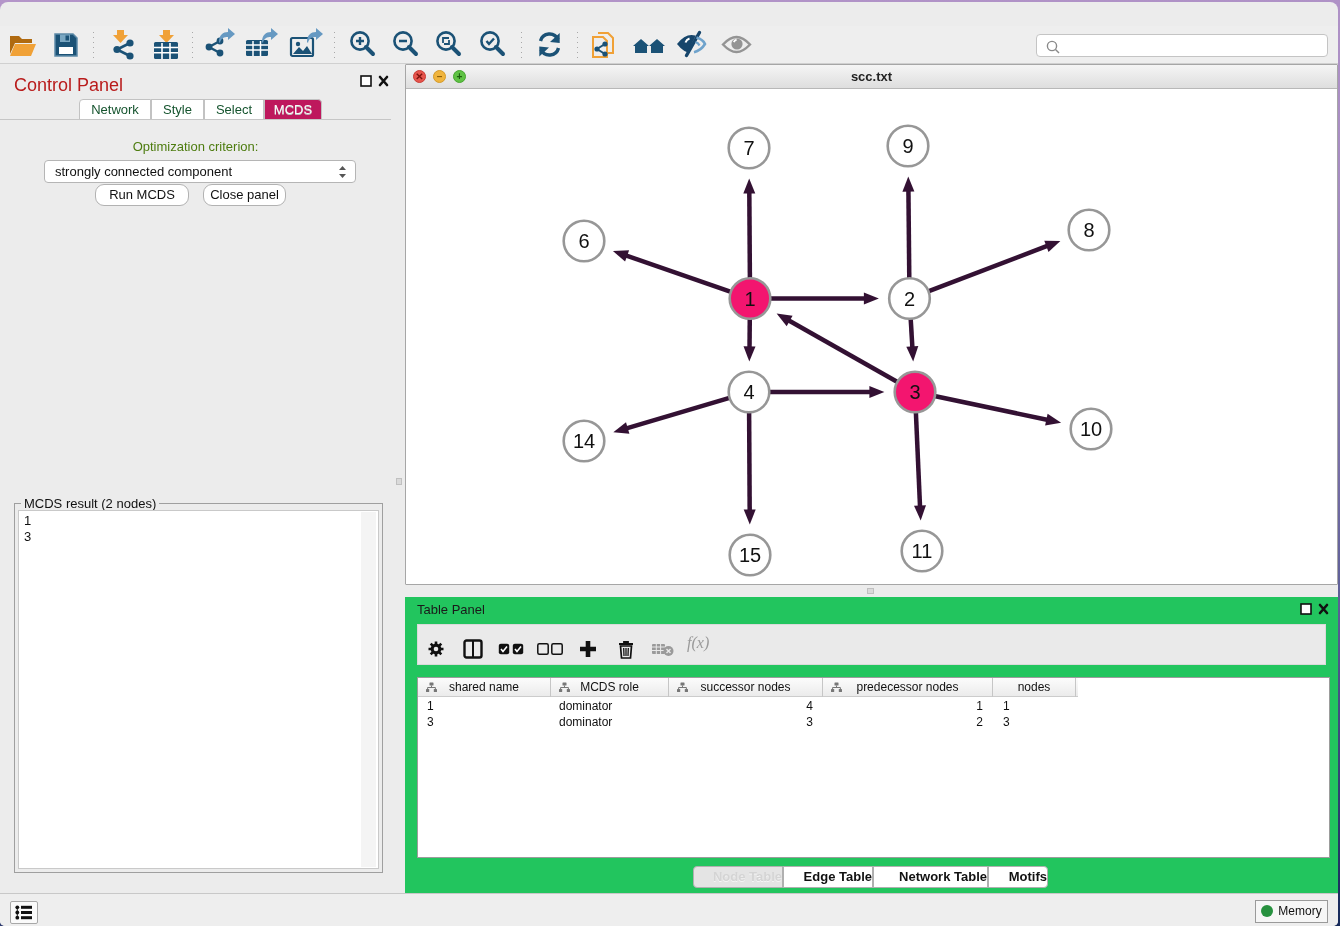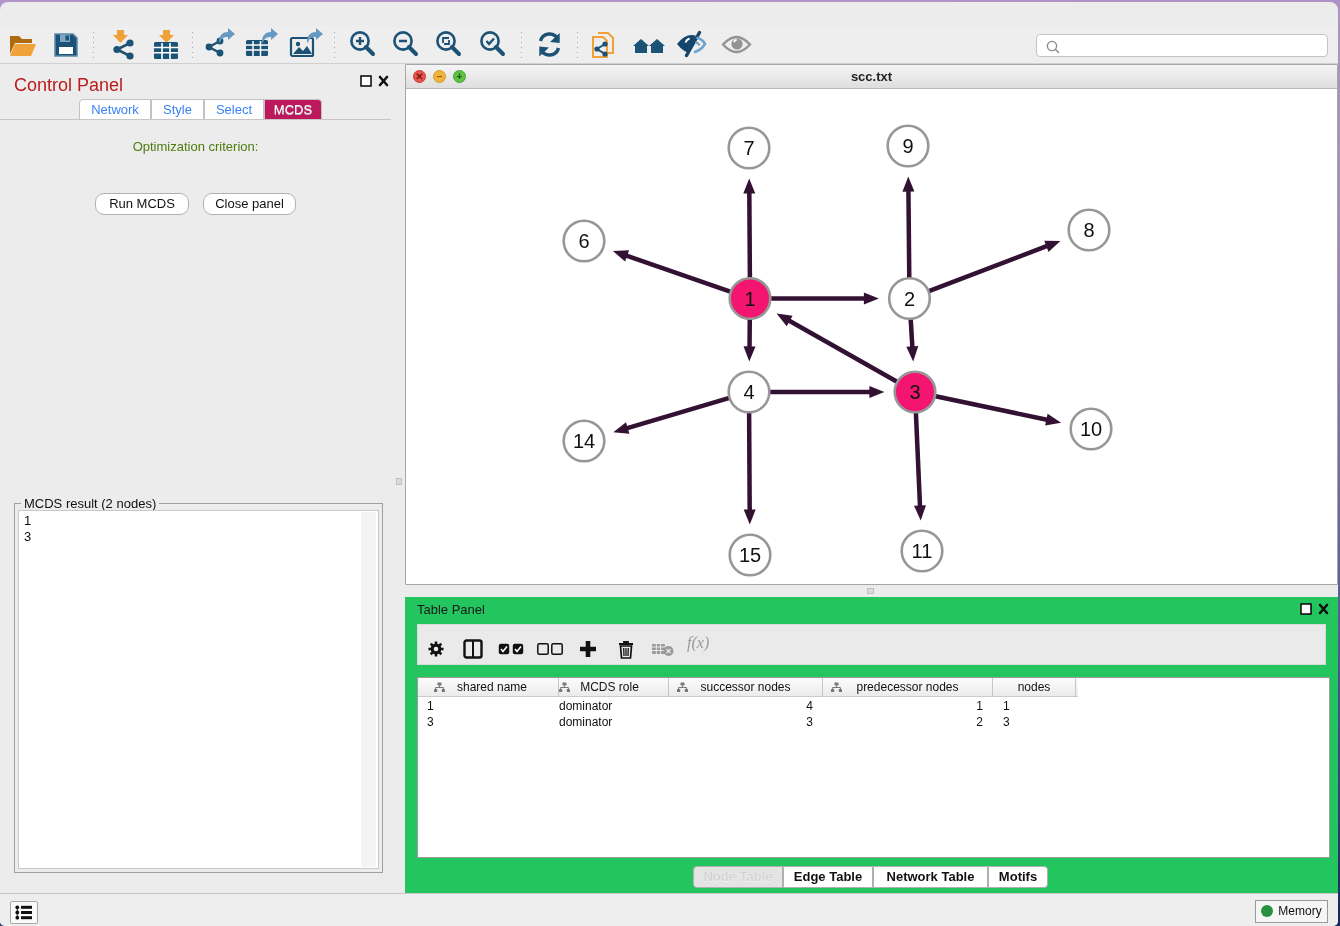--- a/index.html
+++ b/index.html
@@ -12,26 +12,26 @@
 .tl{position:absolute;top:7px;width:13px;height:13px;border-radius:50%;background:#e3e3e3;border:1px solid #d0d0d0}
 #title{position:absolute;top:4px;left:0;width:1338px;text-align:center;font-size:14px;color:#b4b4b4}
 
 #toolbar{position:absolute;left:0;top:24px;width:1338px;height:38px;background:#eeeeee;border-bottom:1px solid #d0d0d0}
 .tbi{position:absolute;top:4px;overflow:visible}
 .tsep{position:absolute;top:6px;height:26px;width:1px;background-image:linear-gradient(#a8a8a8 30%,rgba(0,0,0,0) 0%);background-size:1px 5px;background-repeat:repeat-y}
 #search{position:absolute;left:1036px;top:8px;width:292px;height:23px;background:#fff;border:1px solid #c4c4c4;border-radius:4px}
 
 #cpanel{position:absolute;left:0;top:62px;width:391px;height:829px;background:#ececec}
 #cphead{position:absolute;left:14px;top:11px;font-size:18px;color:#b91c1c}
-.tab{position:absolute;top:35px;height:21px;background:#fff;border:1px solid #c2c2c2;font-size:13px;color:#3b82f6;text-align:center;line-height:20px}
+.tab{position:absolute;top:35px;height:21px;background:#fff;border:1px solid #c2c2c2;font-size:13px;color:#14532d;text-align:center;line-height:20px}
 #tabmcds{background:#be185d;color:#fbfbfb;text-shadow:0 1px 0 #bdbdbd;border-radius:0 4px 0 0}
 #cpbody{position:absolute;left:0;top:55px;width:391px;height:767px;background:#ececec;border-top:1px solid #c6c6c6}
 #optlabel{position:absolute;left:0;top:75px;width:391px;text-align:center;font-size:13px;color:#4d7c0f}
 #optsel{position:absolute;left:44px;top:96px;width:312px;height:23px;background:#fff;border:1px solid #b5b5b5;border-radius:4px;font-size:13px;color:#111;line-height:21px;padding-left:10px}
-.btn{position:absolute;top:129px;height:22px;background:#fff;border:1px solid #b2b2b2;border-radius:9px;font-size:13px;color:#111;text-align:center;line-height:20px}
+.btn{position:absolute;top:120px;height:22px;background:#fff;border:1px solid #b2b2b2;border-radius:9px;font-size:13px;color:#111;text-align:center;line-height:20px}
 #fieldset{position:absolute;left:14px;top:439px;width:369px;height:370px;border:1px solid #9f9f9f}
 #legend{position:absolute;left:6px;top:-8px;background:#ececec;padding:0 3px;font-size:13px;color:#111}
 #resbox{position:absolute;left:3px;top:6px;width:361px;height:359px;background:#fff;border:1px solid #c9c9c9}
 #resbox .ln{font-size:13px;color:#111;padding-left:5px;line-height:16px}
 #ressb{position:absolute;right:2px;top:1px;width:15px;height:355px;background:#f4f4f4}
 
 #vsplit{position:absolute;left:391px;top:62px;width:14px;height:829px;background:#ececec}
 
 #nwin{position:absolute;left:405px;top:62px;width:933px;height:521px;background:#fff;border:1px solid #a6a6a6;border-radius:1px}
 #ntitle{position:absolute;left:0;top:0;width:931px;height:24px;background:linear-gradient(#f5f5f5,#dedede);border-bottom:1px solid #b8b8b8}
@@ -42,21 +42,21 @@
 #hsplit{position:absolute;left:405px;top:583px;width:933px;height:12px;background:#ececec}
 
 #tpanel{position:absolute;left:405px;top:595px;width:933px;height:296px;background:#22c55e}
 #tphead{position:absolute;left:12px;top:5px;font-size:13px;color:#1a1a1a}
 #ttool{position:absolute;left:12px;top:27px;width:909px;height:41px;background:#eaeaea;border:1px solid #dadada}
 #ttable{position:absolute;left:12px;top:80px;width:913px;height:181px;background:#fff;border:1px solid #9c9c9c}
 #thead{position:absolute;left:0;top:0;width:660px;height:19px;background:linear-gradient(#fcfcfc,#ebebeb);border-bottom:1px solid #cccccc}
 .th{position:absolute;top:0;height:19px;border-right:1px solid #c6c6c6;font-size:12px;color:#111;text-align:center;line-height:19px}
 .trow{position:absolute;left:0;width:913px;height:16px;font-size:12px;color:#111}
 .td{position:absolute;line-height:16px}
-.tabs2{position:absolute;top:269px;height:22px;background:#fff;border:1px solid #b0b0b0;font-size:13px;font-weight:bold;color:#111;text-align:center;line-height:20px}
+.tabs2{position:absolute;top:269px;height:22px;background:#fff;border:1px solid #b0b0b0;font-size:13px;font-weight:bold;color:#111;text-align:right;line-height:20px}
 #tabnode{background:#e4e4e4;color:#d4d4d4;text-shadow:0 1px 0 #f5f5f5;border-radius:4px 0 0 4px}
 
 #statusbar{position:absolute;left:0;top:891px;width:1338px;height:33px;background:#eeeeee;border-top:1px solid #c8c8c8}
 #listbtn{position:absolute;left:10px;top:7px;width:28px;height:23px;background:#fafafa;border:1px solid #a8a8a8;border-radius:2px}
 #membtn{position:absolute;left:1255px;top:6px;width:73px;height:23px;background:#f6f6f6;border:1px solid #9a9a9a;font-size:12px;color:#111;line-height:21px;text-align:center}
 </style>
 </head>
 <body>
 <div id="win">
   <div id="toolbar">
@@ -205,22 +205,28 @@
       <g stroke="#111" stroke-width="2.6" stroke-linecap="round">
           <path d="M20 2 L27 10 M27 2 L20 10"></path>
         </g>
     </svg>
     <div class="tab" style="left:79px;width:72px;border-radius:4px 0 0 0">Network</div>
     <div class="tab" style="left:151px;width:53px">Style</div>
     <div class="tab" style="left:204px;width:60px">Select</div>
     <div class="tab" id="tabmcds" style="left:264px;width:58px">MCDS</div>
     <div id="cpbody"></div>
     <div id="optlabel">Optimization criterion:</div>
+    <div id="optsel">strongly connected component
+      <svg class="abs" style="right:8px;top:4px" width="9" height="14" viewBox="0 0 9 14">
+        <path d="M4.5 1 L8 5 L1 5 Z" fill="#555"></path>
+          <path d="M4.5 13 L8 9 L1 9 Z" fill="#555"></path>
+      </svg>
+    </div>
     <div class="btn" style="left:95px;width:94px">Run MCDS</div>
-    <div class="btn" style="left:203px;width:93px">Close panel</div>
+    <div class="btn" style="left:203px;width:83px">Close panel</div>
     <div id="fieldset">
       <div id="legend">MCDS result (2 nodes)</div>
       <div id="resbox">
         <div class="ln" style="margin-top:2px">1</div>
         <div class="ln">3</div>
         <div id="ressb"></div>
       </div>
     </div>
   </div>
   <div id="vsplit">
@@ -344,21 +350,21 @@
 <g stroke="#e9e9e9" stroke-width="1">
             <path d="M0 5 L13 5 M0 8.5 L13 8.5 M4.3 2 L4.3 12 M8.6 2 L8.6 12"></path>
           </g>
 <circle cx="16.5" cy="9" r="5" fill="#9a9a9a"></circle>
           <path d="M14.5 7 L18.5 11 M18.5 7 L14.5 11" stroke="#e9e9e9" stroke-width="1.4"></path>
         </svg>
 <div class="abs" style="left:269px;top:9px;font-family:Liberation Serif, serif;font-style:italic;font-size:16px;color:#9a9a9a">f(x)</div>
     </div>
     <div id="ttable">
       <div id="thead">
-        <div class="th" style="left:8px;width:133px"><svg width="11" height="11" viewBox="0 0 11 11" class="abs" style="left:8px;top:4px">
+        <div class="th" style="left:0px;width:133px"><svg width="11" height="11" viewBox="0 0 11 11" class="abs" style="left:8px;top:4px">
               <g fill="#777">
                 <rect x="3.5" y="0.5" width="4" height="3" rx="0.5"></rect>
                 <rect x="0" y="7" width="3.2" height="3" rx="0.5"></rect>
                 <rect x="7.8" y="7" width="3.2" height="3" rx="0.5"></rect>
                 <path d="M5.5 3.5 L5.5 5.5 M1.6 7 L1.6 5.5 L9.4 5.5 L9.4 7" stroke="#777" stroke-width="1" fill="none"></path>
               </g>
             </svg>shared name</div>
         <div class="th" style="left:133px;width:118px"><svg width="11" height="11" viewBox="0 0 11 11" class="abs" style="left:8px;top:4px">
               <g fill="#777">
                 <rect x="3.5" y="0.5" width="4" height="3" rx="0.5"></rect>

